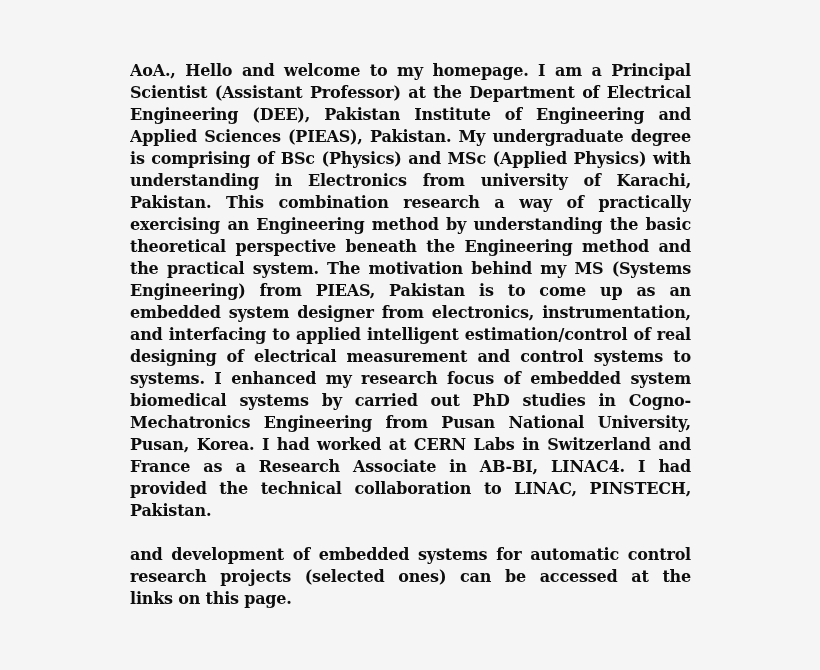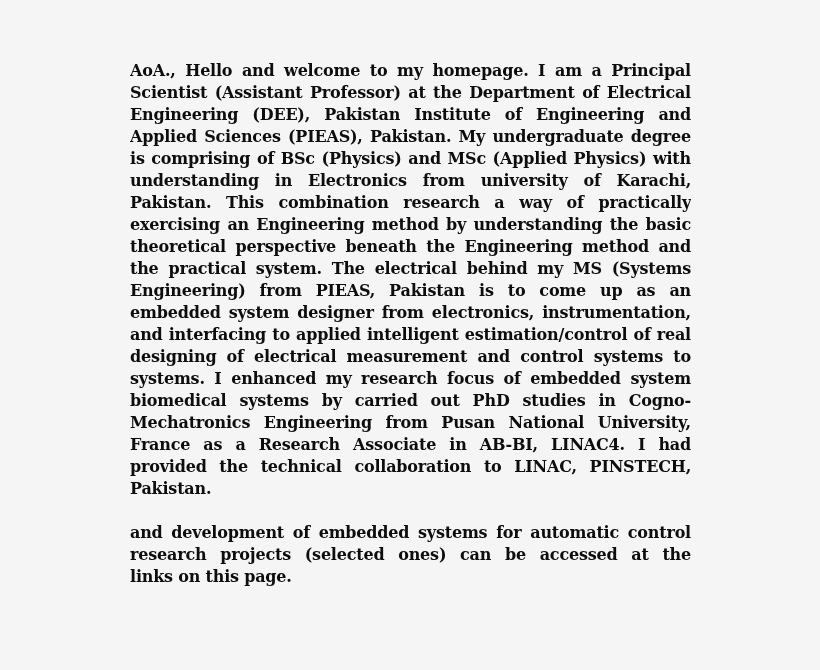--- a/index.html
+++ b/index.html
@@ -51,28 +51,29 @@
   <section class="para">
       <div class="line" style="color: rgb(13, 13, 13);">AoA., Hello and welcome to my homepage. I am a Principal</div>
       <div class="line" style="color: rgb(13, 13, 13);">Scientist (Assistant Professor) at the Department of Electrical</div>
       <div class="line" style="color: rgb(13, 13, 13);">Engineering (DEE), Pakistan Institute of Engineering and</div>
       <div class="line" style="color: rgb(13, 13, 13);">Applied Sciences (PIEAS), Pakistan. My undergraduate degree</div>
       <div class="line" style="color: rgb(13, 13, 13);">is comprising of BSc (Physics) and MSc (Applied Physics) with</div>
       <div class="line" style="color: rgb(13, 13, 13);">understanding in Electronics from university of Karachi,</div>
       <div class="line" style="color: rgb(13, 13, 13);">Pakistan. This combination research a way of practically</div>
       <div class="line" style="color: rgb(13, 13, 13);">exercising an Engineering method by understanding the basic</div>
       <div class="line" style="color: rgb(13, 13, 13);">theoretical perspective beneath the Engineering method and</div>
-      <div class="line" style="color: rgb(13, 13, 13);">the practical system. The electrical behind my MS (Systems</div>
+      <div class="line" style="color: rgb(13, 13, 13);">the practical system. The motivation behind my MS (Systems</div>
       <div class="line" style="color: rgb(13, 13, 13);">Engineering) from PIEAS, Pakistan is to come up as an</div>
       <div class="line" style="color: rgb(13, 13, 13);">embedded system designer from electronics, instrumentation,</div>
       <div class="line" style="color: rgb(13, 13, 13);">and interfacing to applied intelligent estimation/control of real</div>
       <div class="line" style="color: rgb(13, 13, 13);">designing of electrical measurement and control systems to</div>
       <div class="line" style="color: rgb(13, 13, 13);">systems. I enhanced my research focus of embedded system</div>
       <div class="line" style="color: rgb(13, 13, 13);">biomedical systems by carried out PhD studies in Cogno-</div>
       <div class="line" style="color: rgb(13, 13, 13);">Mechatronics Engineering from Pusan National University,</div>
+      <div class="line" style="color: rgb(13, 13, 13);">Pusan, Korea. I had worked at CERN Labs in Switzerland and</div>
       <div class="line" style="color: rgb(13, 13, 13);">France as a Research Associate in AB-BI, LINAC4. I had</div>
       <div class="line" style="color: rgb(13, 13, 13);">provided the technical collaboration to LINAC, PINSTECH,</div>
       <div class="line last" style="color: rgb(13, 13, 13);">Pakistan.</div>
     </section>
   <section class="para">
       <div class="line" style="color: rgb(13, 13, 13);">and development of embedded systems for automatic control</div>
       <div class="line" style="color: rgb(13, 13, 13);">research projects (selected ones) can be accessed at the related</div>
       <div class="line last" style="color: rgb(13, 13, 13);">links on this page.</div>
     </section>
 </main>

